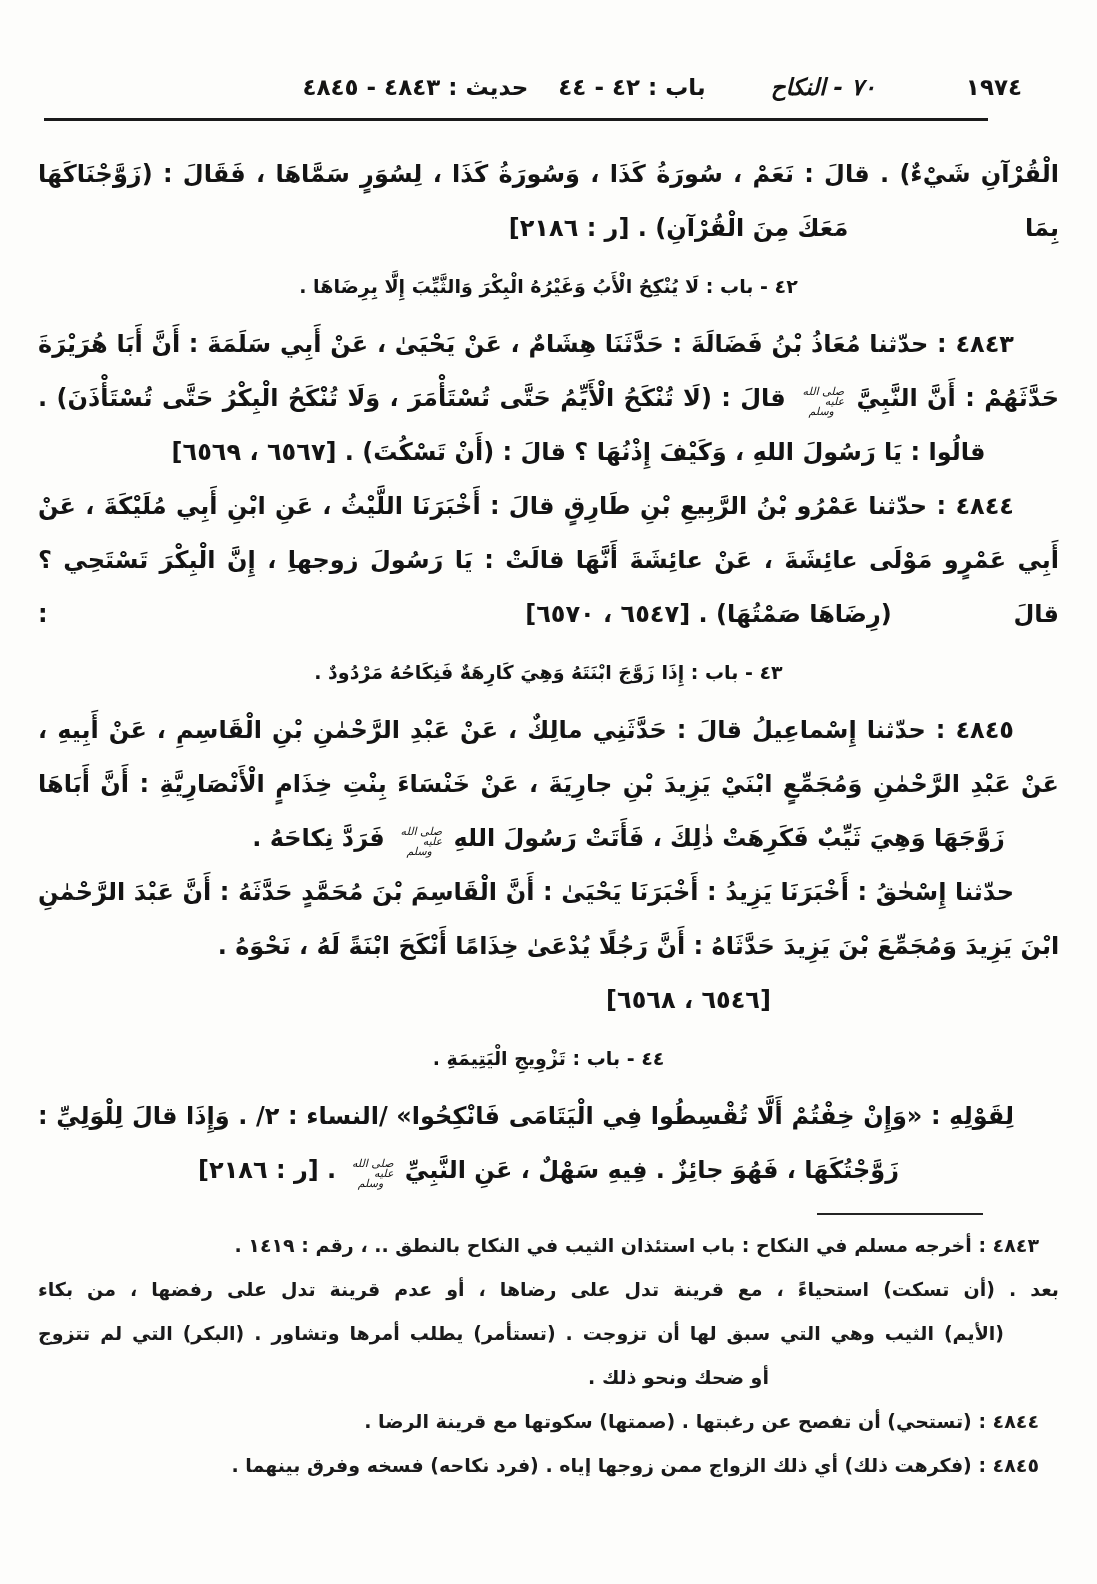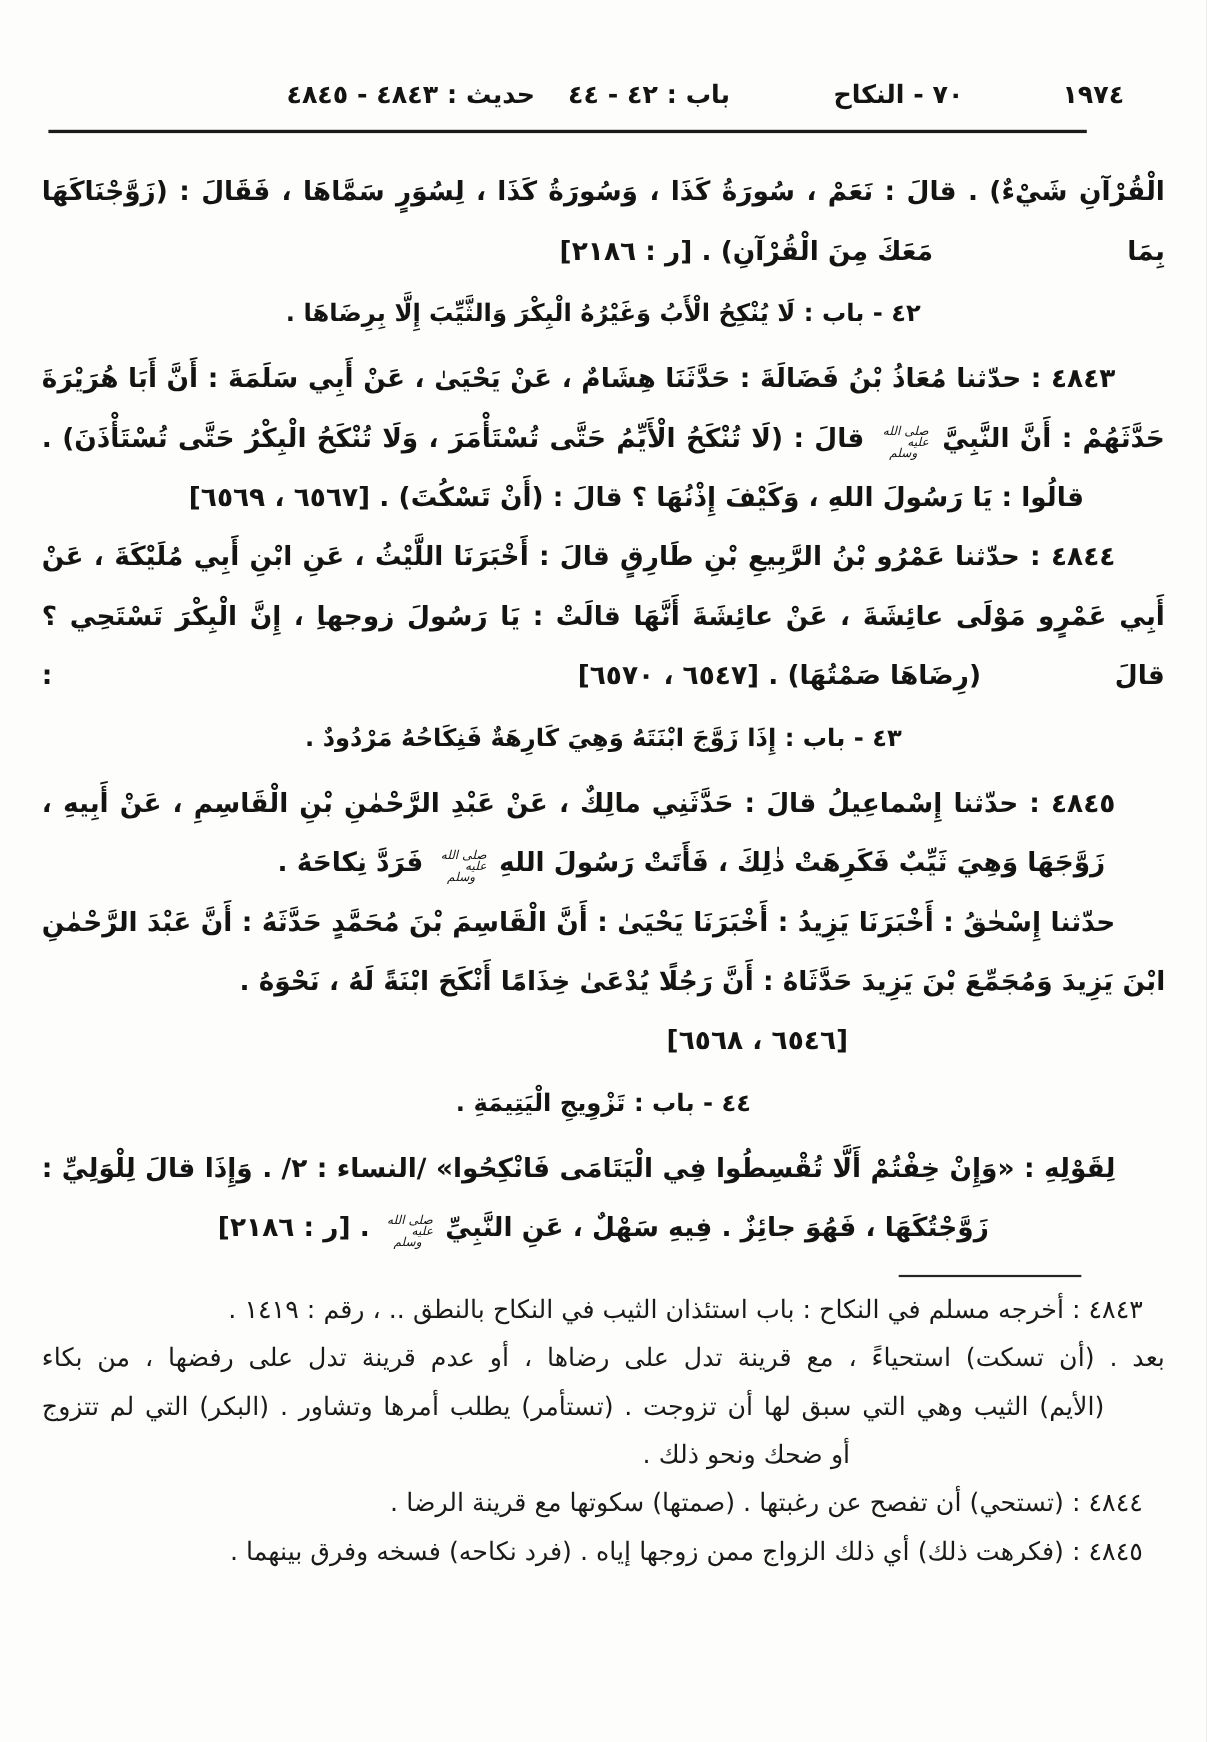--- a/index.html
+++ b/index.html
@@ -9,44 +9,44 @@
     font-family:"DejaVu Sans",sans-serif;
     padding:52px 38px 0 38px;position:relative;overflow:hidden;
     direction:rtl;
   }
   
   .pagehead{
     display:flex;align-items:baseline;direction:rtl;
     font-weight:bold;font-size:23px;padding-right:37px;white-space:nowrap;
   }
   .pagehead .pn{margin-left:90px;margin-top:22px;}
-  .pagehead .bk{margin-left:94px;}
+  .pagehead .bk{margin-left:65px;font-style:italic;}
   .pagehead .ch{margin-left:30px;}
   .headrule{height:3px;background:#1b1b1b;margin:18px 71px 0 6px;}
   
   main{direction:rtl;margin-top:26px;font-weight:bold;font-size:24px;}
   .bl{line-height:54px;height:54px;text-align:justify;text-align-last:justify;overflow:visible;}
   .bl.center{text-align:center;text-align-last:center;}
-  .heading{font-size:22px;font-weight:bold;text-align:center;text-align-last:center;line-height:54px;height:54px;margin:4px 0;}
+  .heading{font-size:19px;font-weight:bold;text-align:center;text-align-last:center;line-height:54px;height:54px;margin:4px 0;}
   .indent{text-indent:45px;}
   .sh30{transform:translateX(30px);}
   .sh80{transform:translateX(80px);}
   .sh90{transform:translateX(90px);}
   .sh130{transform:translateX(130px);}
   .sh140{transform:translateX(140px);}
   .sh160{transform:translateX(160px);}
   
   .sall{
     display:inline-block;width:46px;font-size:11px;line-height:10px;
     font-weight:normal;text-align:right;text-align-last:center;vertical-align:-9px;
     white-space:normal;margin:0 3px;font-style:italic;
   }
   
   .fnsep{height:2px;background:#242424;width:166px;margin:16px 76px 8px auto;}
-  footer{direction:rtl;font-size:23px;font-weight:normal;color:#1a1a1a;}
+  footer{direction:rtl;font-size:19px;font-weight:bold;color:#1a1a1a;}
   .fl{line-height:44px;height:44px;text-align:right;}
   .fl.just{text-align:justify;text-align-last:justify;}
   .fl.center{text-align:center;}
   .fl.ind{text-indent:20px;}
   .fl.ind2{text-indent:55px;}
 </style>
 </head>
 <body>
 
 <div class="page">
@@ -69,20 +69,21 @@
     <div class="bl"><span>حَدَّثَهُمْ : أَنَّ النَّبِيَّ </span><span class="sall">صلى الله عليه وسلم</span><span> قالَ : (لَا تُنْكَحُ الْأَيِّمُ حَتَّى تُسْتَأْمَرَ ، وَلَا تُنْكَحُ الْبِكْرُ حَتَّى تُسْتَأْذَنَ) .</span></div>
     <div class="bl center sh30">قالُوا : يَا رَسُولَ اللهِ ، وَكَيْفَ إِذْنُهَا ؟ قالَ : (أَنْ تَسْكُتَ) . [٦٥٦٧ ، ٦٥٦٩]</div>
 
     <div class="bl indent">٤٨٤٤ : حدّثنا عَمْرُو بْنُ الرَّبِيعِ بْنِ طَارِقٍ قالَ : أَخْبَرَنَا اللَّيْثُ ، عَنِ ابْنِ أَبِي مُلَيْكَةَ ، عَنْ</div>
     <div class="bl">أَبِي عَمْرٍو مَوْلَى عائِشَةَ ، عَنْ عائِشَةَ أَنَّهَا قالَتْ : يَا رَسُولَ زوجهاِ ، إِنَّ الْبِكْرَ تَسْتَحِي ؟ قالَ :</div>
     <div class="bl center sh160">(رِضَاهَا صَمْتُهَا) . [٦٥٤٧ ، ٦٥٧٠]</div>
 
     <div class="heading">٤٣ - باب : إِذَا زَوَّجَ ابْنَتَهُ وَهِيَ كَارِهَةٌ فَنِكَاحُهُ مَرْدُودٌ .</div>
 
     <div class="bl indent">٤٨٤٥ : حدّثنا إِسْماعِيلُ قالَ : حَدَّثَنِي مالِكٌ ، عَنْ عَبْدِ الرَّحْمٰنِ بْنِ الْقَاسِمِ ، عَنْ أَبِيهِ ،</div>
+    <div class="bl">عَنْ عَبْدِ الرَّحْمٰنِ وَمُجَمِّعٍ ابْنَيْ يَزِيدَ بْنِ جارِيَةَ ، عَنْ خَنْسَاءَ بِنْتِ خِذَامٍ الْأَنْصَارِيَّةِ : أَنَّ أَبَاهَا</div>
     <div class="bl center sh80"><span>زَوَّجَهَا وَهِيَ ثَيِّبٌ فَكَرِهَتْ ذٰلِكَ ، فَأَتَتْ رَسُولَ اللهِ </span><span class="sall">صلى الله عليه وسلم</span><span> فَرَدَّ نِكاحَهُ .</span></div>
 
     <div class="bl indent">حدّثنا إِسْحٰقُ : أَخْبَرَنَا يَزِيدُ : أَخْبَرَنَا يَحْيَىٰ : أَنَّ الْقَاسِمَ بْنَ مُحَمَّدٍ حَدَّثَهُ : أَنَّ عَبْدَ الرَّحْمٰنِ</div>
     <div class="bl center sh90">ابْنَ يَزِيدَ وَمُجَمِّعَ بْنَ يَزِيدَ حَدَّثَاهُ : أَنَّ رَجُلًا يُدْعَىٰ خِذَامًا أَنْكَحَ ابْنَةً لَهُ ، نَحْوَهُ .</div>
     <div class="bl center sh140">[٦٥٤٦ ، ٦٥٦٨]</div>
 
     <div class="heading">٤٤ - باب : تَزْوِيجِ الْيَتِيمَةِ .</div>
 
     <div class="bl indent">لِقَوْلِهِ : «وَإِنْ خِفْتُمْ أَلَّا تُقْسِطُوا فِي الْيَتَامَى فَانْكِحُوا» /النساء : ٢/ . وَإِذَا قالَ لِلْوَلِيِّ :</div>
     <div class="bl center"><span>زَوَّجْتُكَهَا ، فَهُوَ جائِزٌ . فِيهِ سَهْلٌ ، عَنِ النَّبِيِّ </span><span class="sall">صلى الله عليه وسلم</span><span> . [ر : ٢١٨٦]</span></div>

